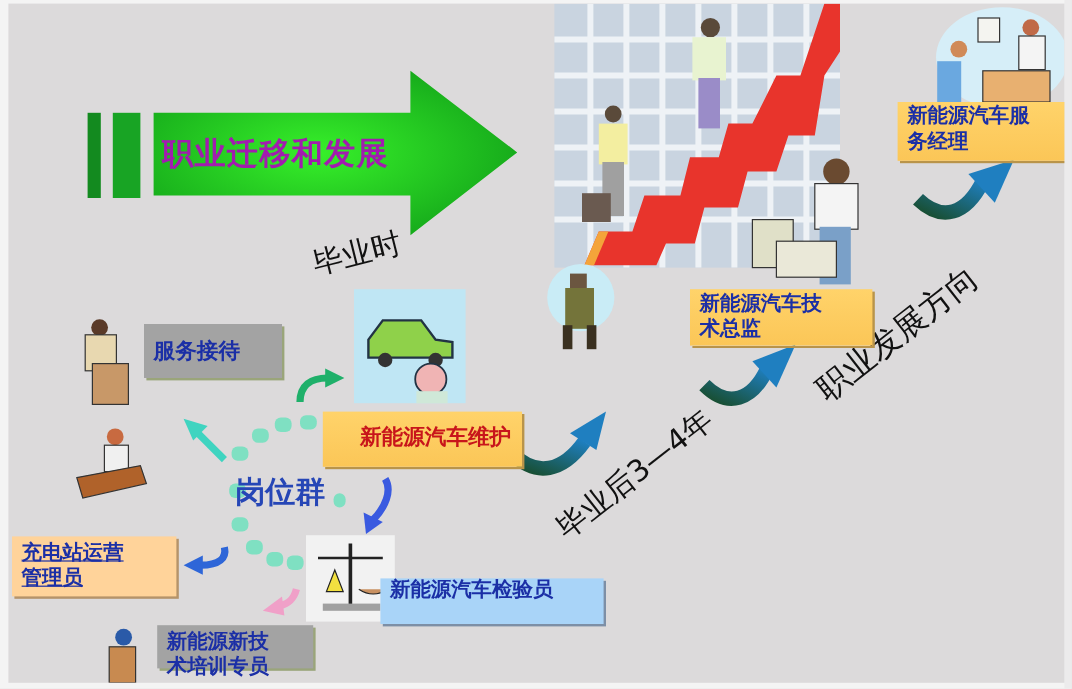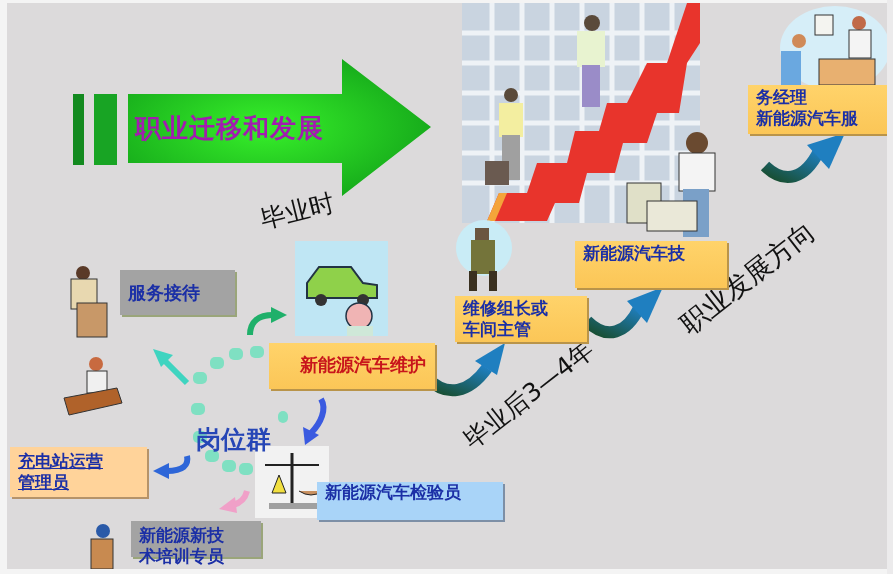--- a/index.html
+++ b/index.html
@@ -158,39 +158,36 @@
       <polygon points="800,142 838,130 822,166" fill="#1f7fc0"></polygon>
     </g>
   </svg>
 
   <div class="abs" style="left:128px;top:108px;font-size:26px;font-weight:bold;color:#a21caf;letter-spacing:1px;">职业迁移和发展</div>
 
   <div class="rot" style="left:258px;top:200px;transform:rotate(-14deg);font-size:25px;">毕业时</div>
   <div class="rot" style="left:470px;top:420px;transform:rotate(-38deg);font-size:25px;">毕业后3—4年</div>
   <div class="rot" style="left:688px;top:303px;transform:rotate(-38deg);font-size:27px;">职业发展方向</div>
 
-  <div class="abs" style="left:189px;top:390px;font-size:25px;color:#2646b6;font-weight:bold;margin-top:30px;">岗位群</div>
+  <div class="abs" style="left:189px;top:390px;font-size:25px;color:#2646b6;font-weight:bold;">岗位群</div>
 
   <div class="lbl yellow" style="left:262px;top:340px;width:166px;height:46px;color:#c8151b;font-size:18px;padding-top:11px;padding-left:31px;">新能源汽车维护</div>
   <div class="lbl lgreen" style="left:113px;top:267px;width:115px;height:45px;padding-top:12px;font-size:18px;">服务接待</div>
   <div class="lbl peach" style="left:3px;top:444px;width:137px;height:50px;font-size:17px;">
     <div>充电站运营</div>
     <div>管理员</div>
   </div>
   <div class="lbl lblue" style="left:310px;top:479px;width:186px;height:38px;padding-top:0;font-size:17px;">新能源汽车检验员</div>
   <div class="lbl lgreen" style="left:124px;top:518px;width:130px;height:36px;font-size:17px;">
     <div>新能源新技</div>
     <div>术培训专员</div>
   </div>
 
-  <div class="lbl yellow" style="left:448px;top:293px;width:132px;height:46px;font-size:17px;padding-top:2px;">
-    <div>维修组长或</div>
-    <div>车间主管</div>
-  </div>
   <div class="lbl yellow" style="left:568px;top:238px;width:152px;height:47px;font-size:17px;padding-top:2px;">
     <div>新能源汽车技</div>
+    <div>术总监</div>
   </div>
   <div class="lbl yellow" style="left:741px;top:82px;width:152px;height:49px;font-size:17px;padding-top:2px;">
+    <div>新能源汽车服</div>
     <div>务经理</div>
-    <div>新能源汽车服</div>
   </div>
 
 </div>
 
 </body></html>

